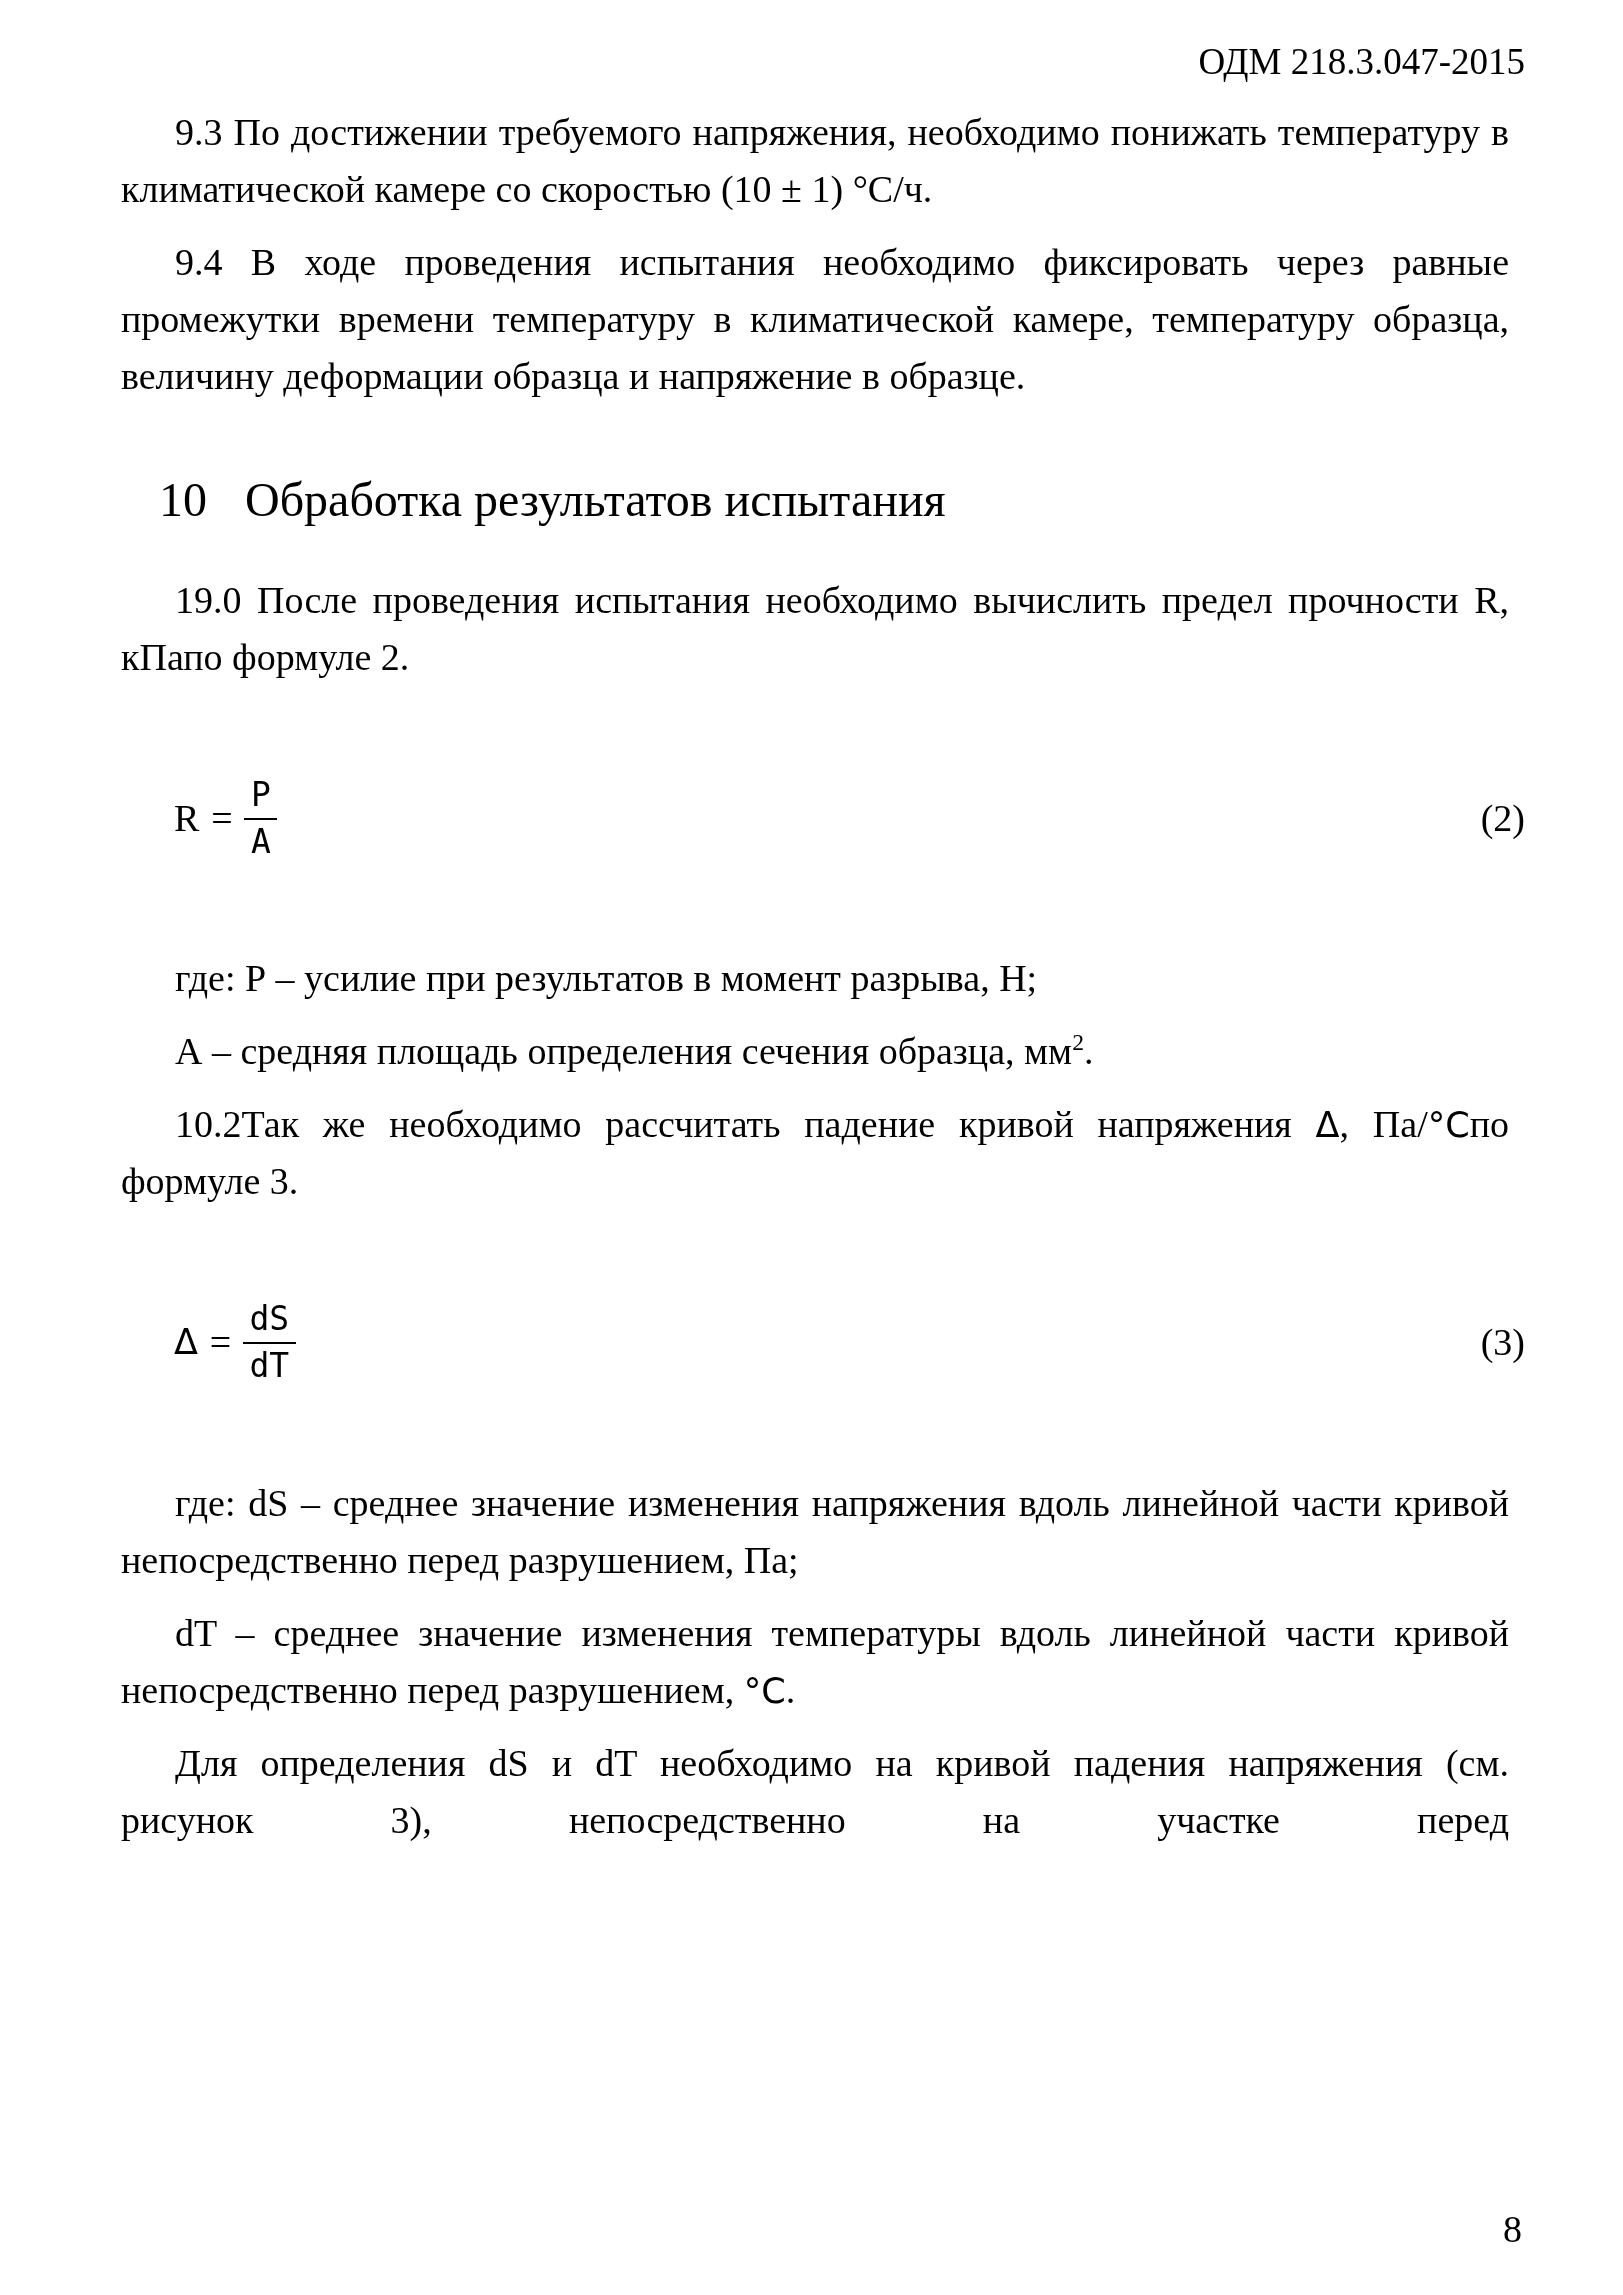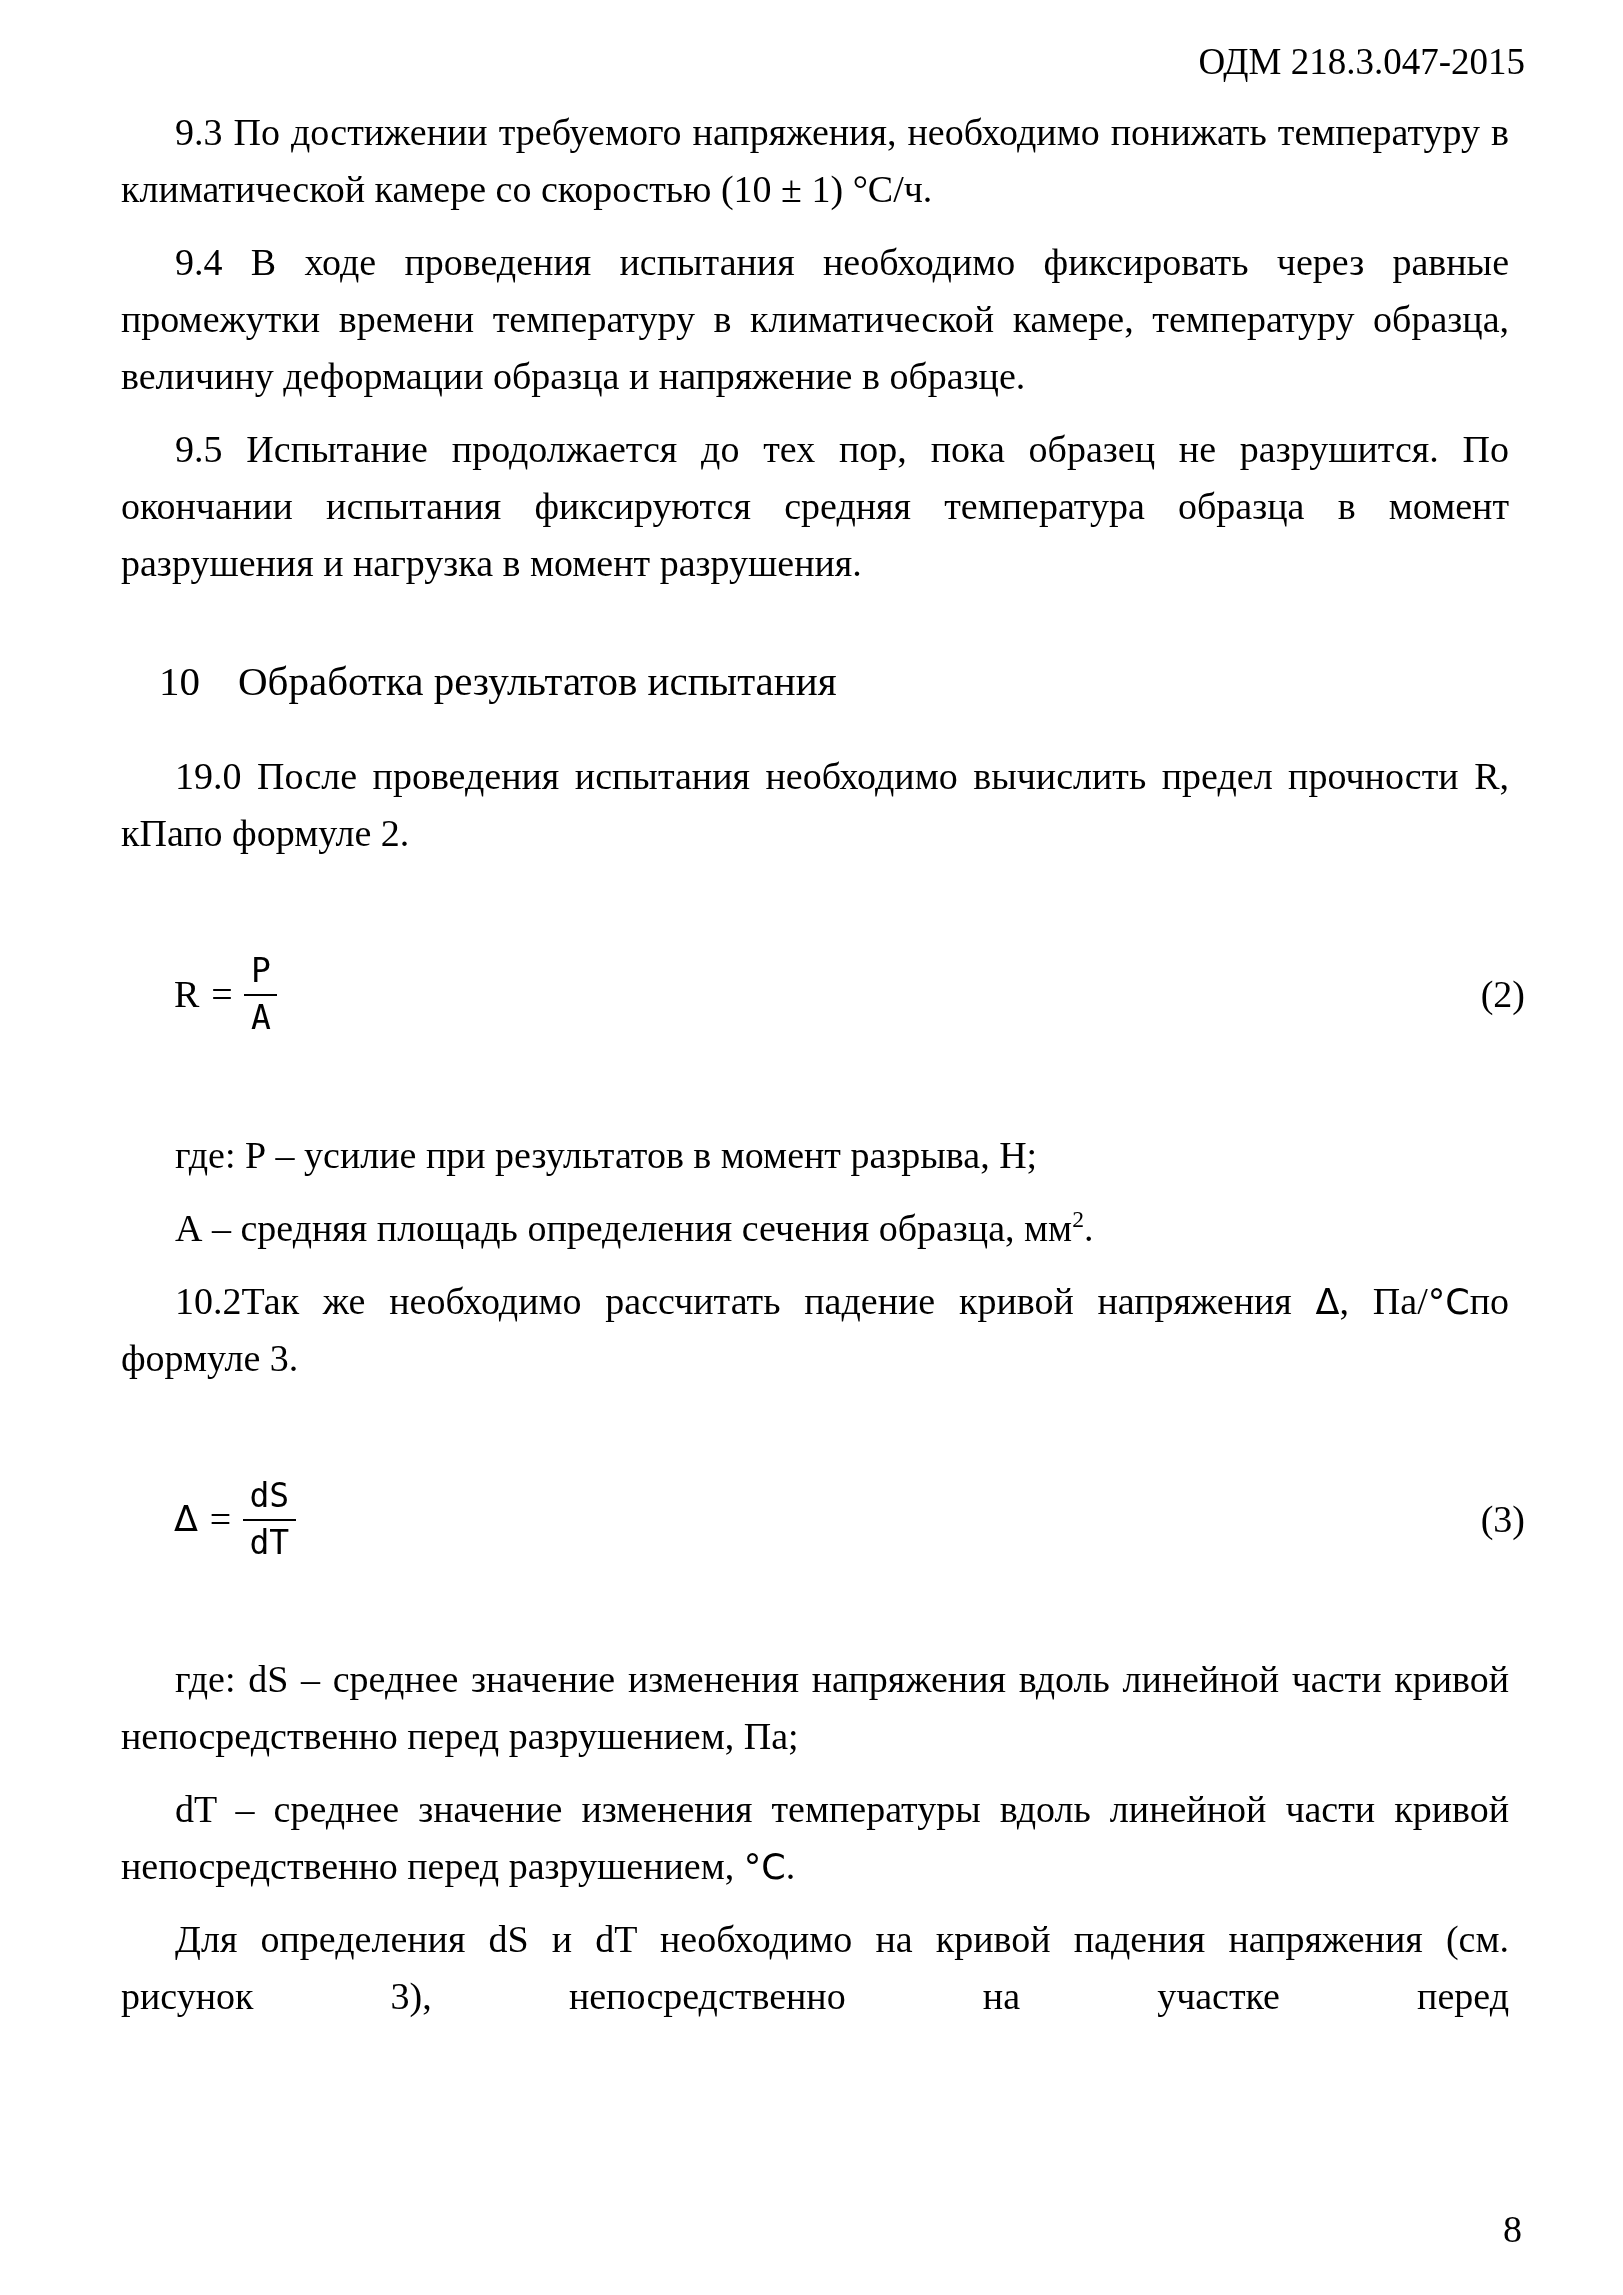--- a/index.html
+++ b/index.html
@@ -28,21 +28,21 @@
     font-size: 38px;
     line-height: 1.5;
     text-align: justify;
     text-indent: 54px;
     margin: 16px;
   }
   .para.justify-all {
     text-align-last: justify;
   }
   .heading {
-    font-size: 41px;
+    font-size: 48px;
     font-weight: normal;
     line-height: 1.5;
     margin: 59px 0 36px 0;
     padding-left: 54px;
   }
   .heading .tab {
     display: inline-block;
     width: 38px;
   }
   .formula-row {
@@ -106,21 +106,20 @@
 <body>
 
 <div class="page">
 
   <div class="doc-header">ОДМ 218.3.047-2015</div>
 
   <p class="para">9.3 По достижении требуемого напряжения, необходимо понижать температуру в климатической камере со скоростью (10 ± 1) °С/ч.</p>
 
   <p class="para">9.4 В ходе проведения испытания необходимо фиксировать через равные промежутки времени температуру в климатической камере, температуру образца, величину деформации образца и напряжение в образце.</p>
 
-  <p class="para">9.5 Испытание продолжается до тех пор, пока образец не разрушится. По окончании испытания фиксируются средняя температура образца в момент разрушения и нагрузка в момент разрушения.</p>
 
   <h2 class="heading">
     <span>10</span><span class="tab"></span><span>Обработка результатов испытания</span>
   </h2>
 
   <p class="para">19.0 После проведения испытания необходимо вычислить предел прочности R, кПапо формуле 2.</p>
 
   <div class="formula-row">
     <span class="formula">
       <span class="lhs-serif">R</span>

